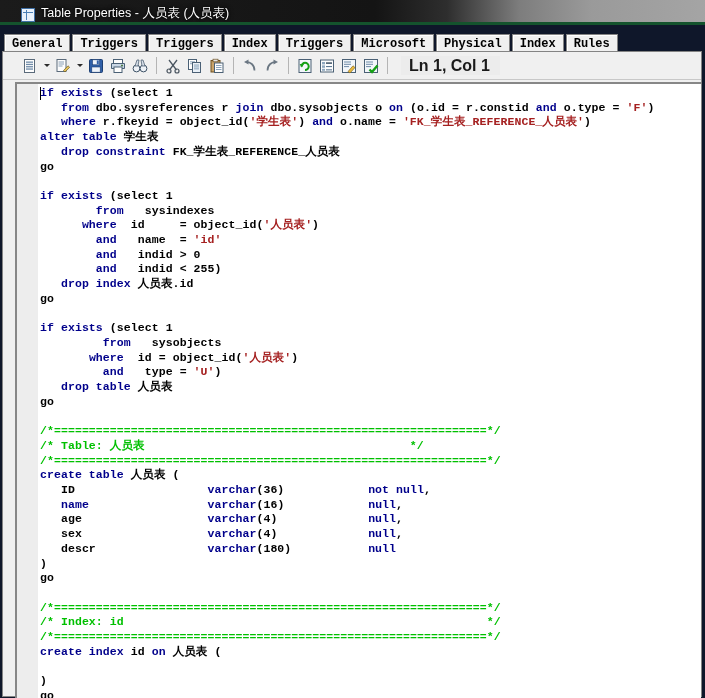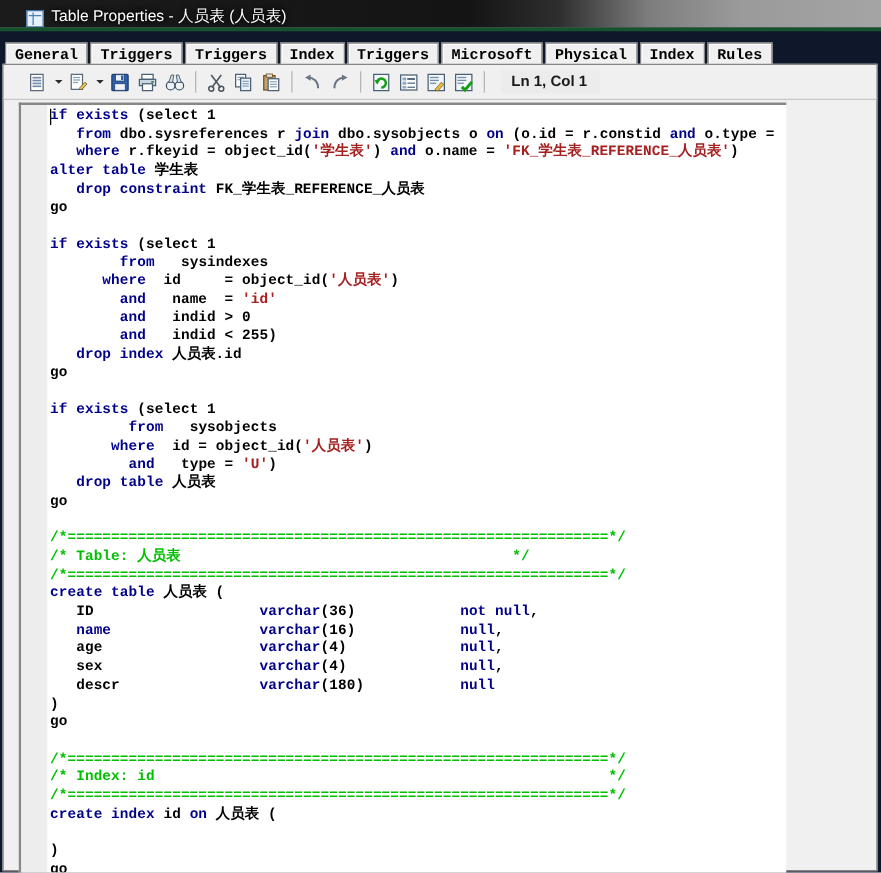--- a/index.html
+++ b/index.html
@@ -142,31 +142,31 @@
     margin: 0 5px;
     flex: 0 0 auto;
   }
   #lncol {
     height: 19px;
     line-height: 19px;
     padding: 0 10px 0 8px;
     margin-left: 8px;
     background: #ececec;
     color: #1a1a1a;
-    font-size: 12px;
+    font-size: 16px;
     font-family: "Liberation Sans", sans-serif;
     white-space: nowrap;
     flex: 0 0 auto;
   }
 
   
   #editor-frame {
     position: absolute;
     left: 12px; top: 30px;
-    width: 614px; height: 616px;
+    width: 686px; height: 616px;
     background: #ffffff;
     border-left: 2px solid #878787;
     border-top: 2px solid #878787;
     box-sizing: border-box;
     overflow: hidden;
   }
   #gutter {
     position: absolute;
     left: 0; top: 0;
     width: 20px; height: 100%;

